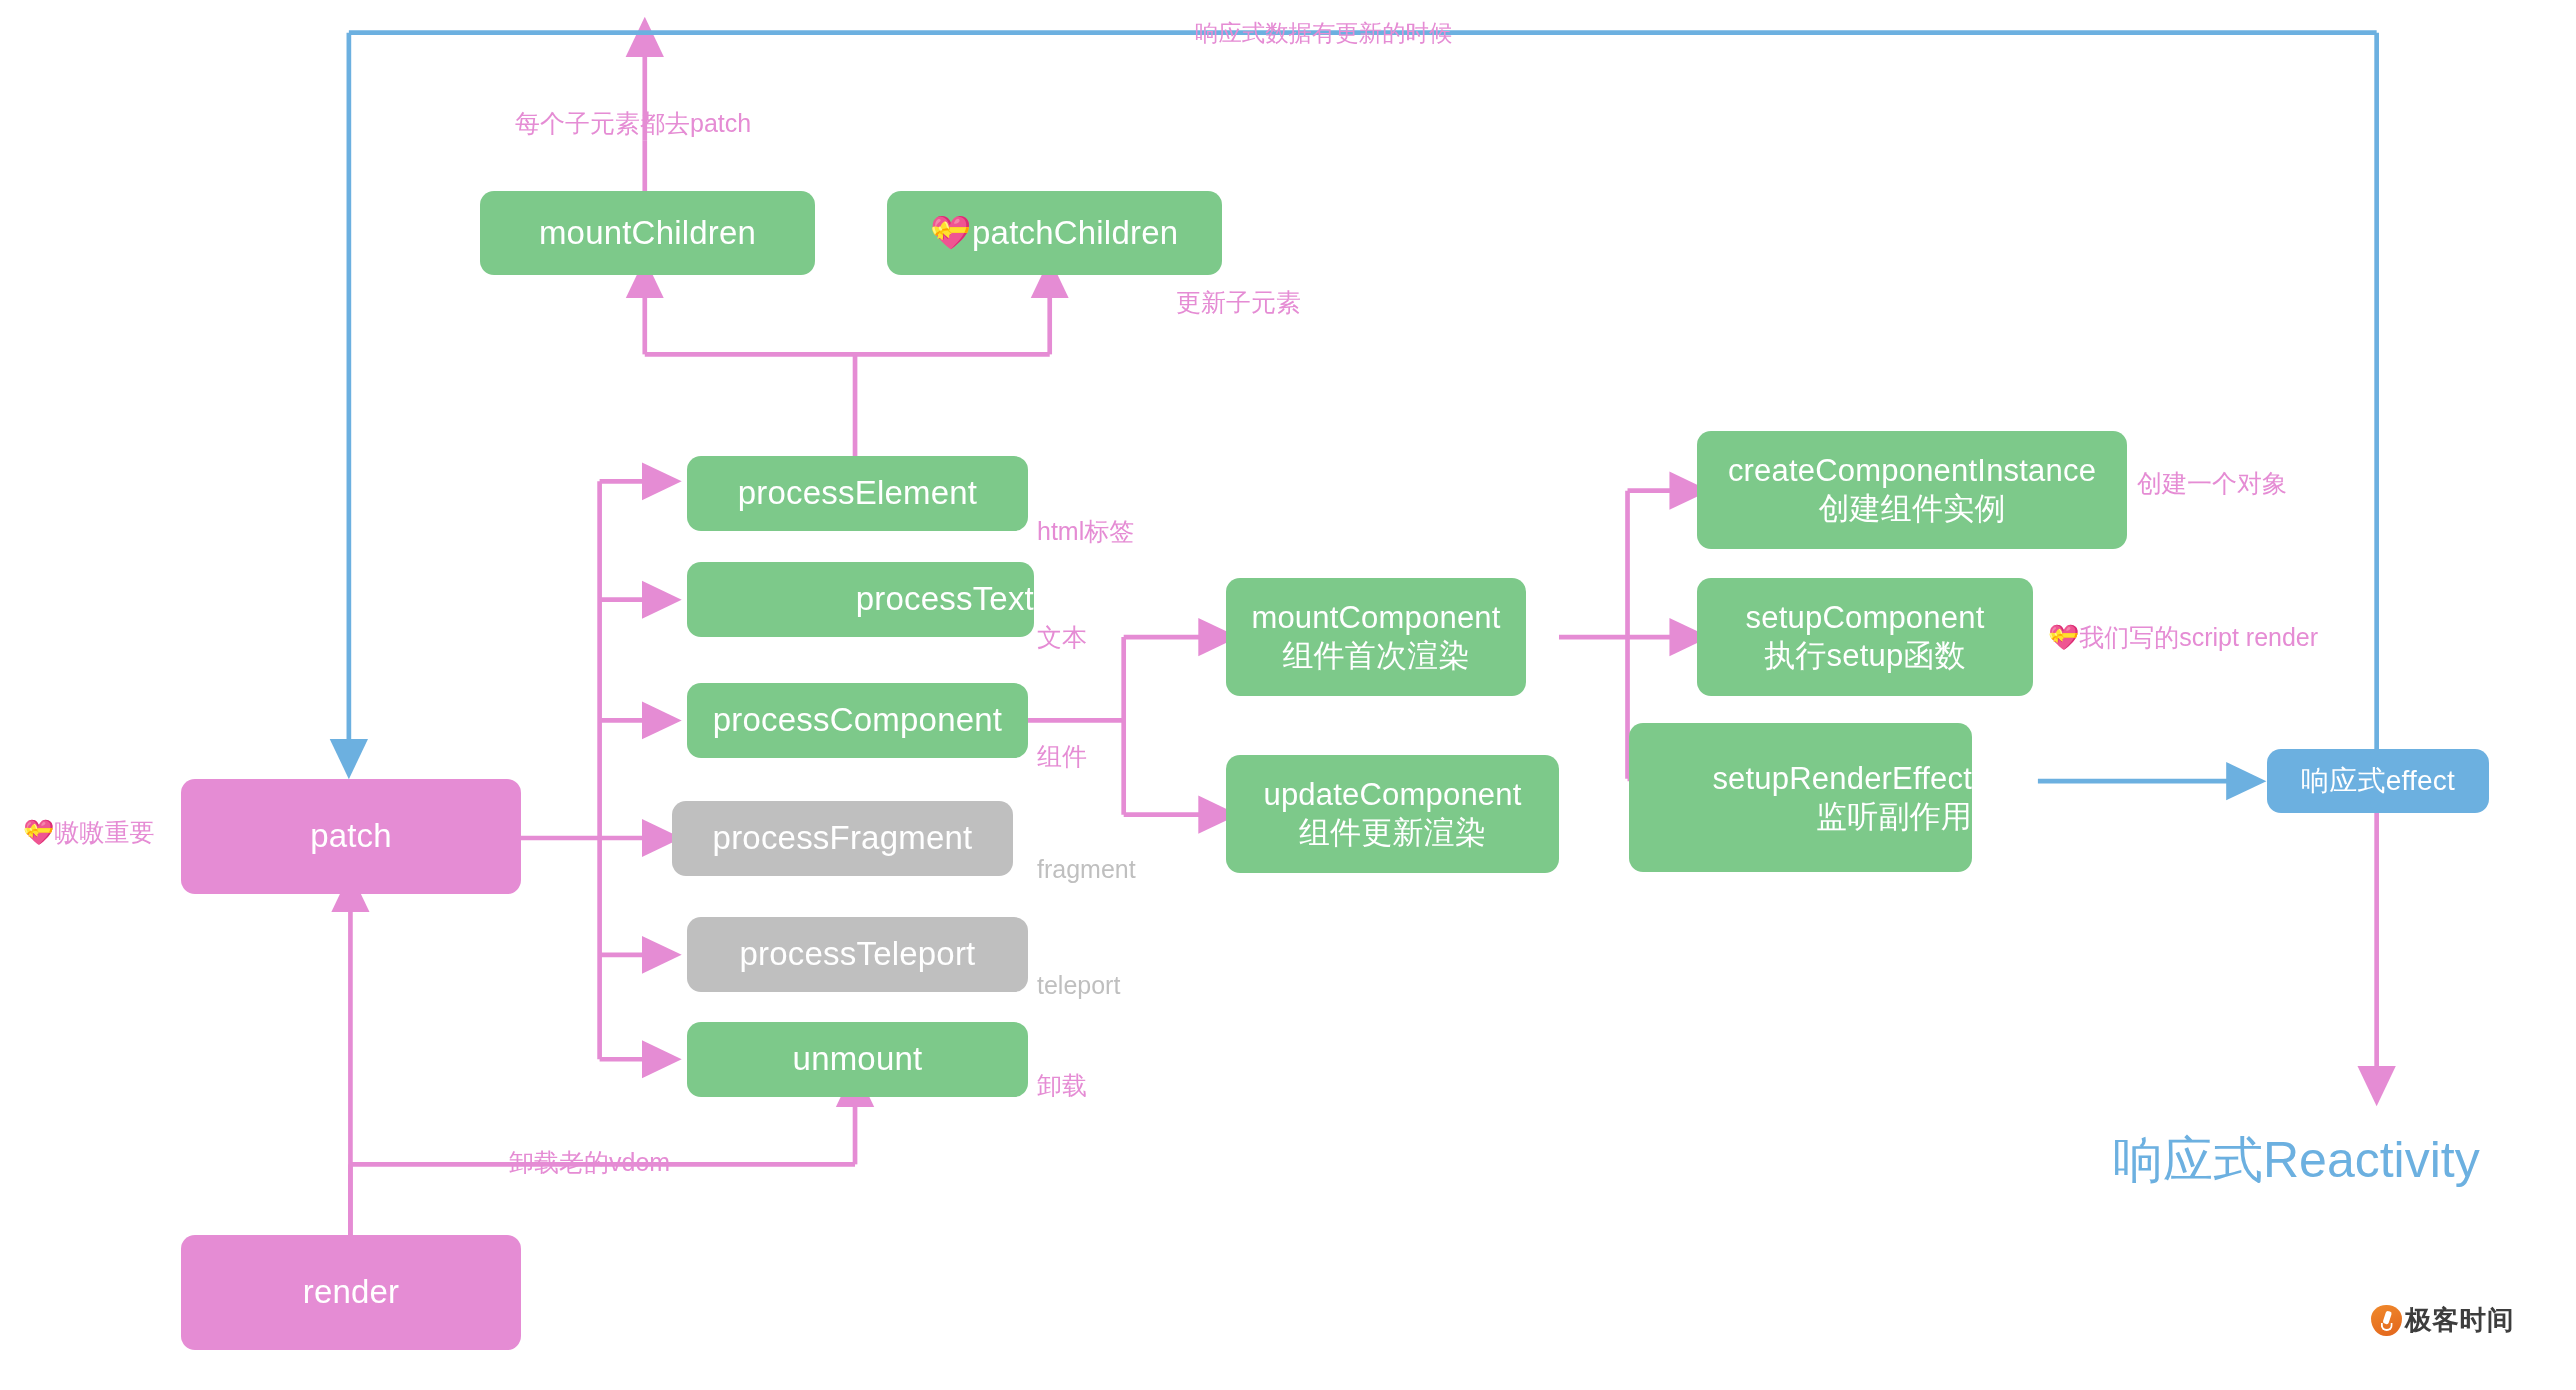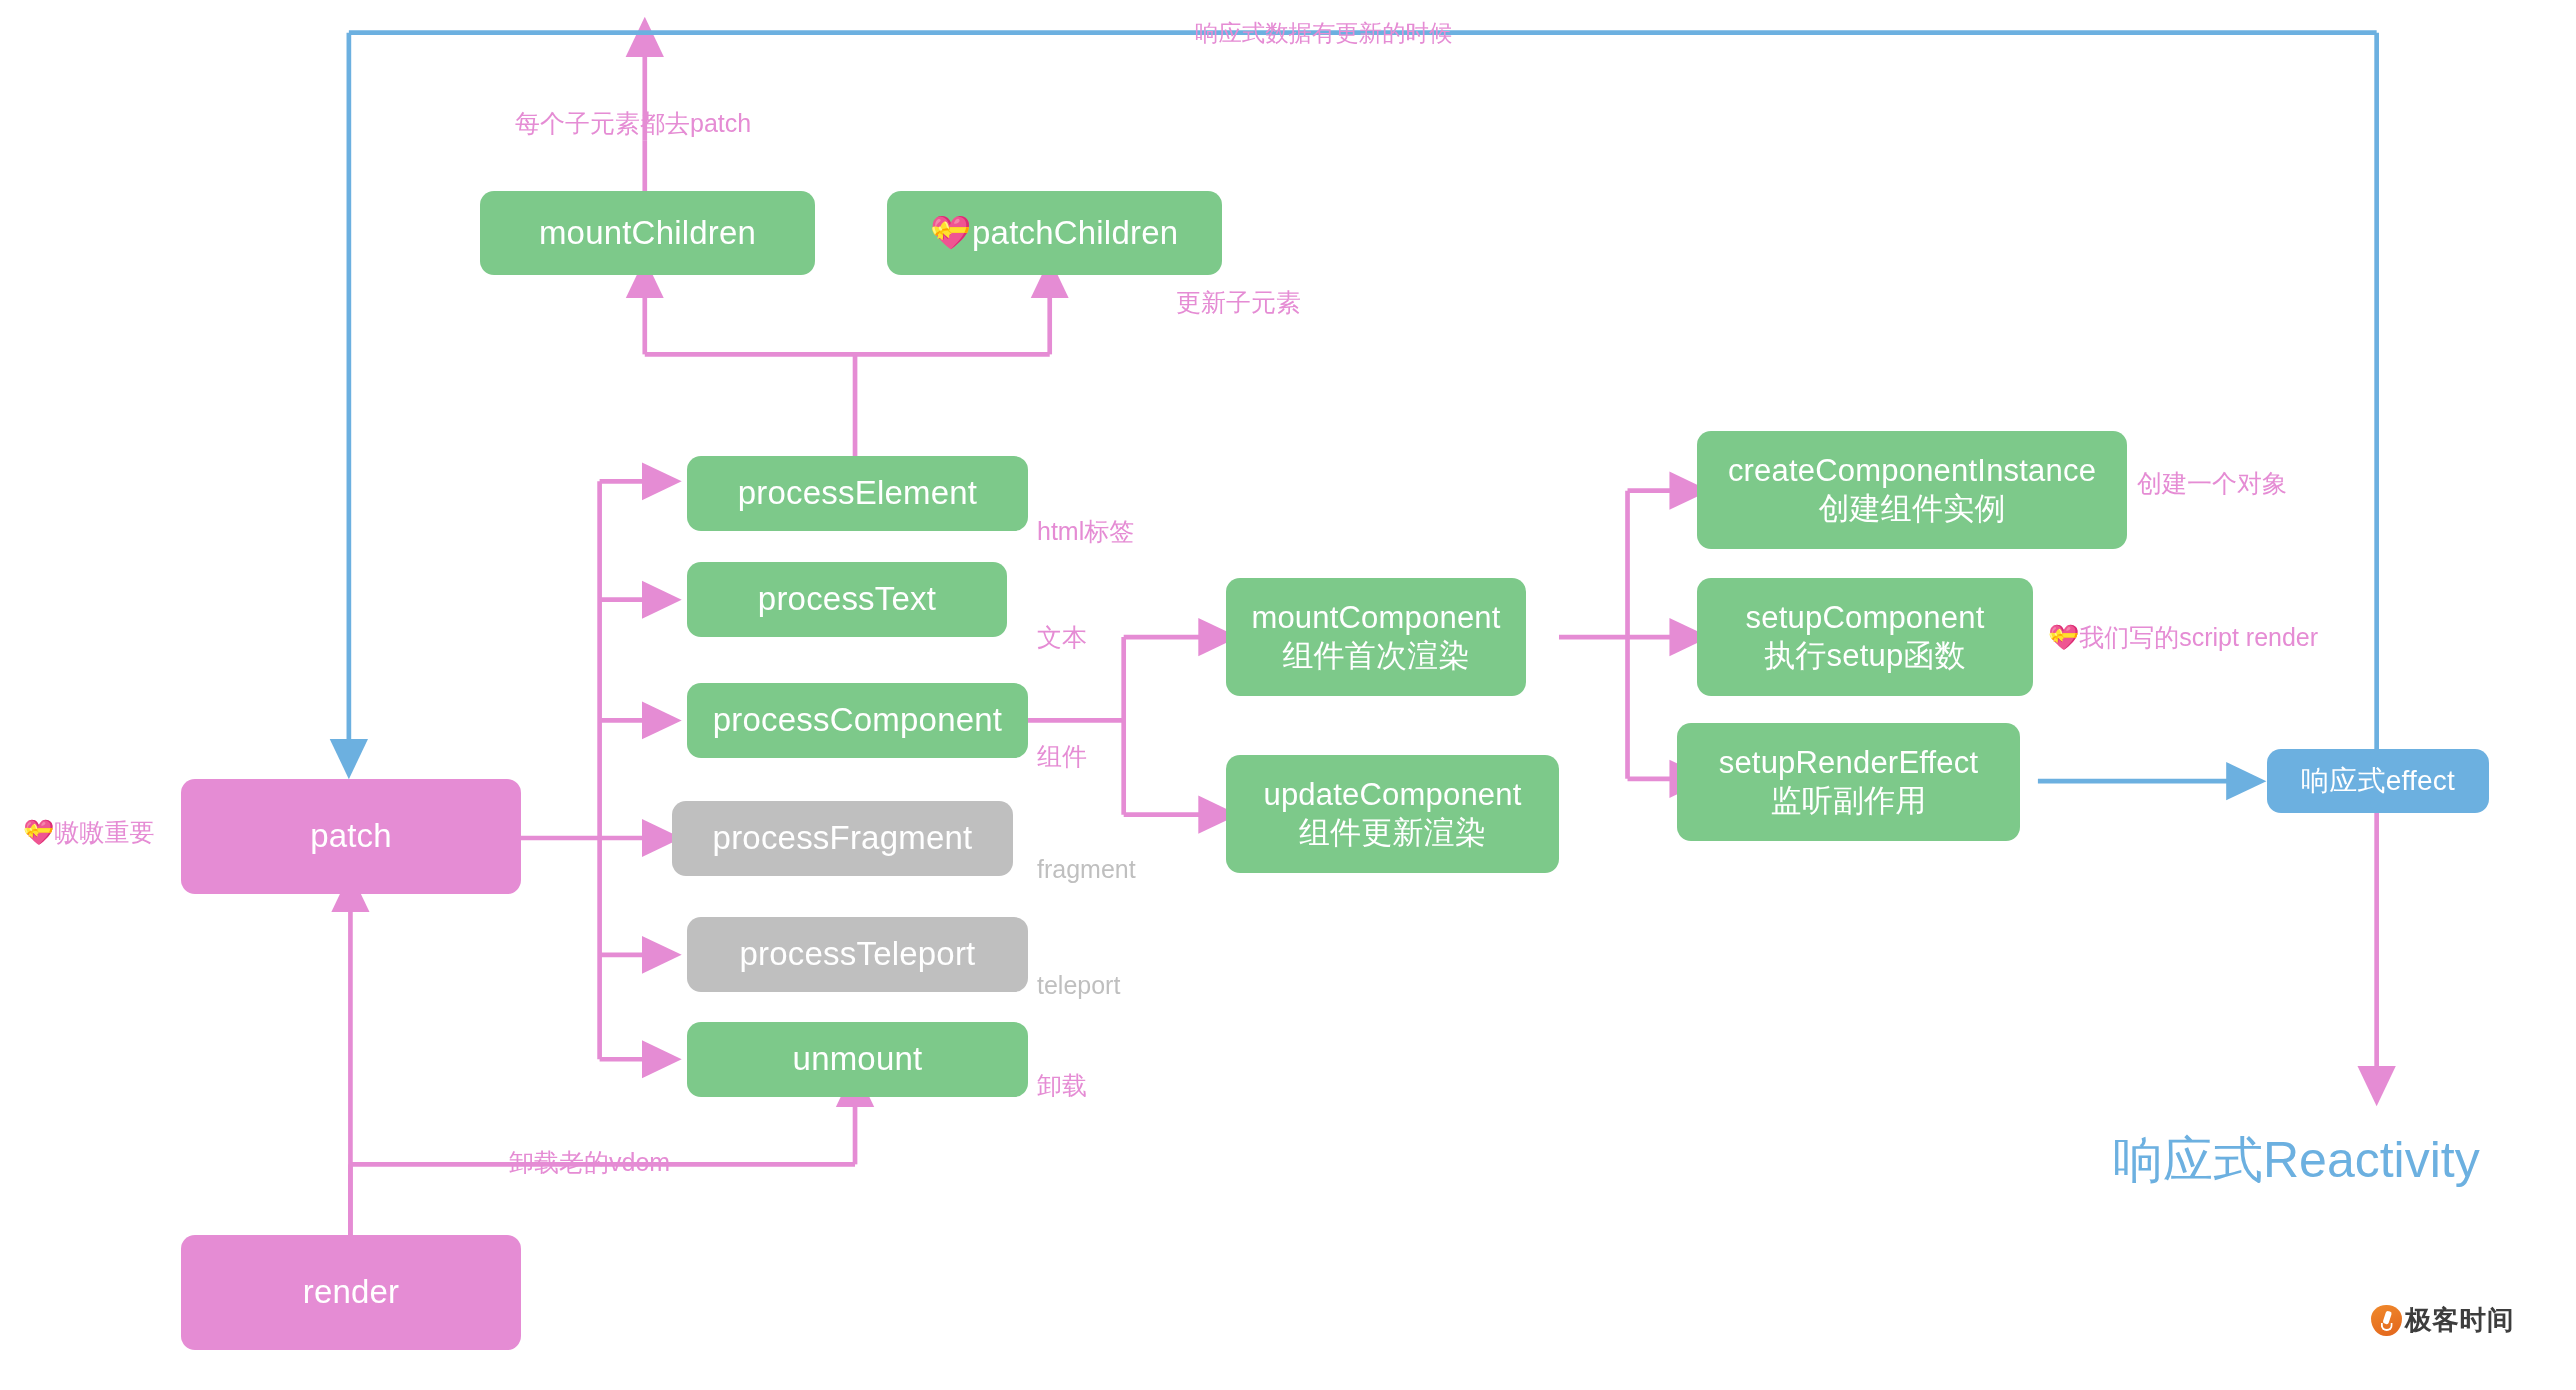--- a/index.html
+++ b/index.html
@@ -143,21 +143,21 @@
   </div>
 
   <div class="node pink" style="left:181px;top:1235px;width:340px;height:115px;font-size:33px;">
     <span class="ln">render</span>
   </div>
 
   <div class="node green" style="left:687px;top:456px;width:341px;height:75px;font-size:33px;">
     <span class="ln">processElement</span>
   </div>
 
-  <div class="node green" style="left:687px;top:562px;width:320px;height:75px;font-size:33px;">
+  <div class="node green" style="left:687px;top:562px;width:347px;height:75px;font-size:33px;align-items:flex-end;">
     <span class="ln">processText</span>
   </div>
 
   <div class="node green" style="left:687px;top:683px;width:341px;height:75px;font-size:33px;">
     <span class="ln">processComponent</span>
   </div>
 
   <div class="node gray" style="left:672px;top:801px;width:341px;height:75px;font-size:33px;">
     <span class="ln">processFragment</span>
   </div>
@@ -183,21 +183,21 @@
   <div class="node green" style="left:1697px;top:431px;width:430px;height:118px;font-size:31px;">
     <span class="ln">createComponentInstance</span>
     <span class="ln">创建组件实例</span>
   </div>
 
   <div class="node green" style="left:1697px;top:578px;width:336px;height:118px;font-size:31px;">
     <span class="ln">setupComponent</span>
     <span class="ln">执行setup函数</span>
   </div>
 
-  <div class="node green" style="left:1677px;top:723px;width:343px;height:118px;font-size:31px;">
+  <div class="node green" style="left:1629px;top:723px;width:343px;height:149px;font-size:31px;align-items:flex-end;">
     <span class="ln">setupRenderEffect</span>
     <span class="ln">监听副作用</span>
   </div>
 
   <div class="node blue" style="left:2267px;top:749px;width:222px;height:64px;font-size:28px;">
     <span class="ln">响应式effect</span>
   </div>
 
   <div class="lbl" style="left:1195px;top:22px;font-size:23.4px;">
     <span>响应式数据有更新的时候</span>

